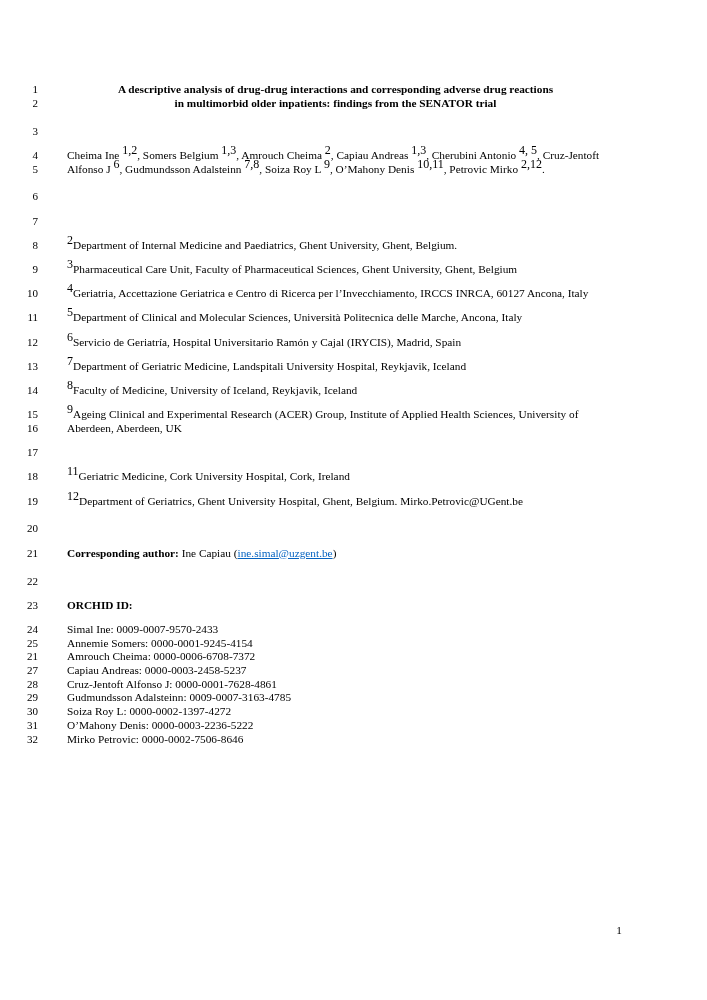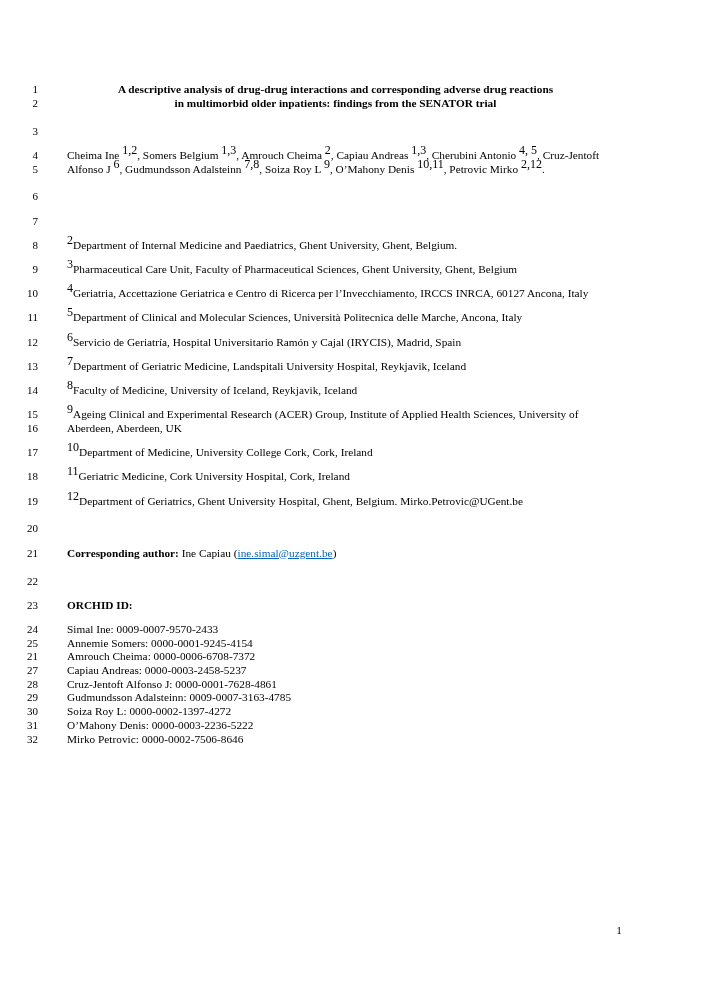--- a/index.html
+++ b/index.html
@@ -138,21 +138,20 @@
     <div class="content"><sup class="sup">9</sup><span>Ageing Clinical and Experimental Research (ACER) Group, Institute of Applied Health Sciences, University of</span></div>
   </div>
 
   <div class="row pe">
     <div class="gutter">16</div>
     <div class="content"><span>Aberdeen, Aberdeen, UK</span></div>
   </div>
 
   <div class="row pe">
     <div class="gutter">17</div>
-    <div class="content"><sup class="sup">10</sup><span>Department of Medicine, University College Cork, Cork, Ireland</span></div>
   </div>
 
   <div class="row pe">
     <div class="gutter">18</div>
     <div class="content"><sup class="sup">11</sup><span>Geriatric Medicine, Cork University Hospital, Cork, Ireland</span></div>
   </div>
 
   <div class="row pe">
     <div class="gutter">19</div>
     <div class="content"><sup class="sup">12</sup><span>Department of Geriatrics, Ghent University Hospital, Ghent, Belgium. Mirko.Petrovic@UGent.be</span></div>

